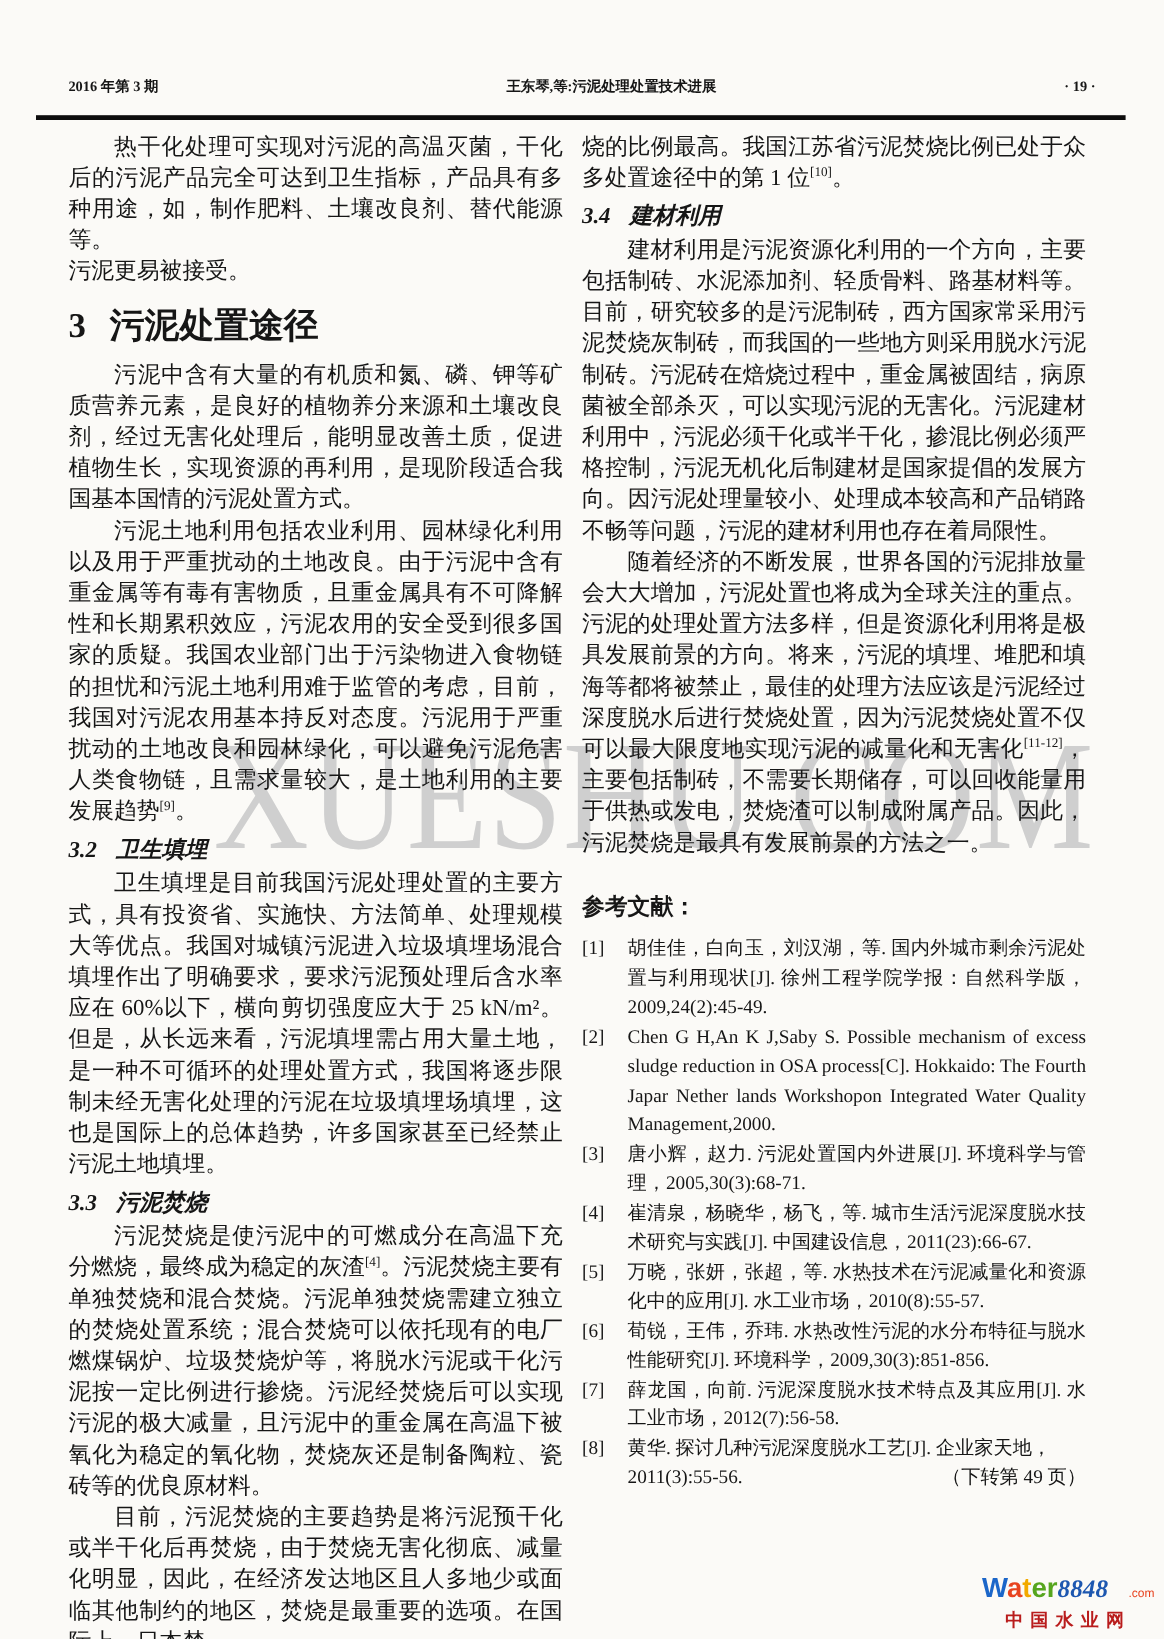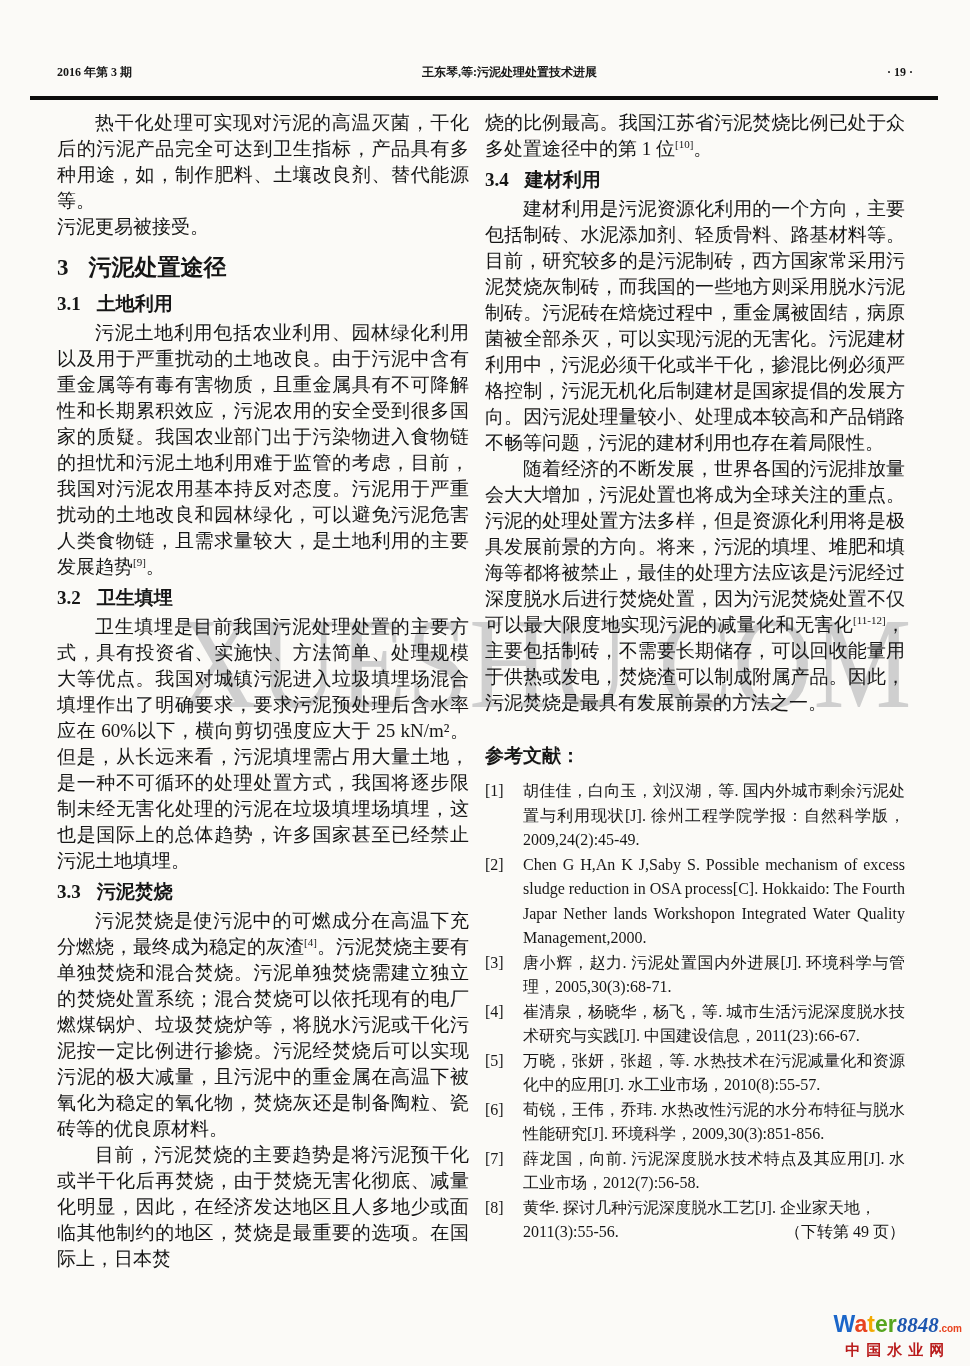--- a/index.html
+++ b/index.html
@@ -38,44 +38,44 @@
   .col-left  { width:412px; }
   .col-right { width:420px; }
 
   .para {
     font-size:19px; line-height:26px;
     text-align:justify; text-indent:2em;
   }
   .para.no-indent { text-indent:0; }
   sup { font-size:11px; line-height:0; vertical-align:super; }
 
-  .h-major { font-size:23px; font-weight:bold; margin:12px 0 8px; }
+  .h-major { font-size:29px; font-weight:bold; margin:12px 0 8px; }
   .h-major .num { margin-right:20px; }
-  .h-minor { font-size:19px; font-weight:bold; margin:5px 0 3px; }
+  .h-minor { font-size:19px; font-weight:bold; margin:5px 0 3px;font-style:italic; }
   .h-minor .num { margin-right:16px; }
 
   .refs-title { font-size:19px; font-weight:bold; margin:27px 0 10px; }
   .refs { font-size:16px; line-height:24.5px; }
   .ref { display:flex; }
   .ref-label { flex:none; width:38px; }
   .ref-body { flex:1; display:block; text-align:justify; }
   .ref-lastline { display:flex; justify-content:space-between; }
 
   .logo {
     position:absolute; right:8px; bottom:6px; text-align:center;
     font-family:"Liberation Sans","DejaVu Sans",sans-serif; z-index:2;
   }
   .logo-top { font-size:23px; font-weight:bold; line-height:22px; }
   .lw { color:#1b66c9; } .la { color:#e8431f; } .lt { color:#f2a900; }
   .le { color:#56a51e; } .lr { color:#56a51e; }
   .l8848 {
     font-family:"Liberation Serif",serif; font-style:italic;
     font-size:21px; color:#1d57b0;
   }
-  .dotcom { font-size:10px; color:#e8431f; font-weight:bold; }
+  .dotcom { font-size:10px; color:#e8431f; font-weight:normal;padding-left:17px; }
   .logo-site {
     font-size:15px; font-weight:bold; color:#b91c1c;
     letter-spacing:6px; margin-top:1px;
   }
 </style>
 </head>
 <body>
 
 <div class="watermark">XUESHU.COM</div>
 
@@ -89,23 +89,21 @@
 <div class="columns">
 
   <div class="col-left">
     <p class="para">热干化处理可实现对污泥的高温灭菌，干化后的污泥产品完全可达到卫生指标，产品具有多种用途，如，制作肥料、土壤改良剂、替代能源等。</p>
     <p class="para no-indent">污泥更易被接受。</p>
 
     <div class="h-major">
       <span class="num">3</span><span>污泥处置途径</span>
     </div>
 
-    <div class="h-minor">
-      <span class="num">3.1</span><span>土地利用</span>
-    </div>
+    <p class="para">污泥中含有大量的有机质和氮、磷、钾等矿质营养元素，是良好的植物养分来源和土壤改良剂，经过无害化处理后，能明显改善土质，促进植物生长，实现资源的再利用，是现阶段适合我国基本国情的污泥处置方式。</p>
     <p class="para"><span>污泥土地利用包括农业利用、园林绿化利用以及用于严重扰动的土地改良。由于污泥中含有重金属等有毒有害物质，且重金属具有不可降解性和长期累积效应，污泥农用的安全受到很多国家的质疑。我国农业部门出于污染物进入食物链的担忧和污泥土地利用难于监管的考虑，目前，我国对污泥农用基本持反对态度。污泥用于严重扰动的土地改良和园林绿化，可以避免污泥危害人类食物链，且需求量较大，是土地利用的主要发展趋势</span><sup>[9]</sup><span>。</span></p>
 
     <div class="h-minor">
       <span class="num">3.2</span><span>卫生填埋</span>
     </div>
     <p class="para">卫生填埋是目前我国污泥处理处置的主要方式，具有投资省、实施快、方法简单、处理规模大等优点。我国对城镇污泥进入垃圾填埋场混合填埋作出了明确要求，要求污泥预处理后含水率应在 60%以下，横向剪切强度应大于 25 kN/m²。但是，从长远来看，污泥填埋需占用大量土地，是一种不可循环的处理处置方式，我国将逐步限制未经无害化处理的污泥在垃圾填埋场填埋，这也是国际上的总体趋势，许多国家甚至已经禁止污泥土地填埋。</p>
 
     <div class="h-minor">
       <span class="num">3.3</span><span>污泥焚烧</span>
     </div>

